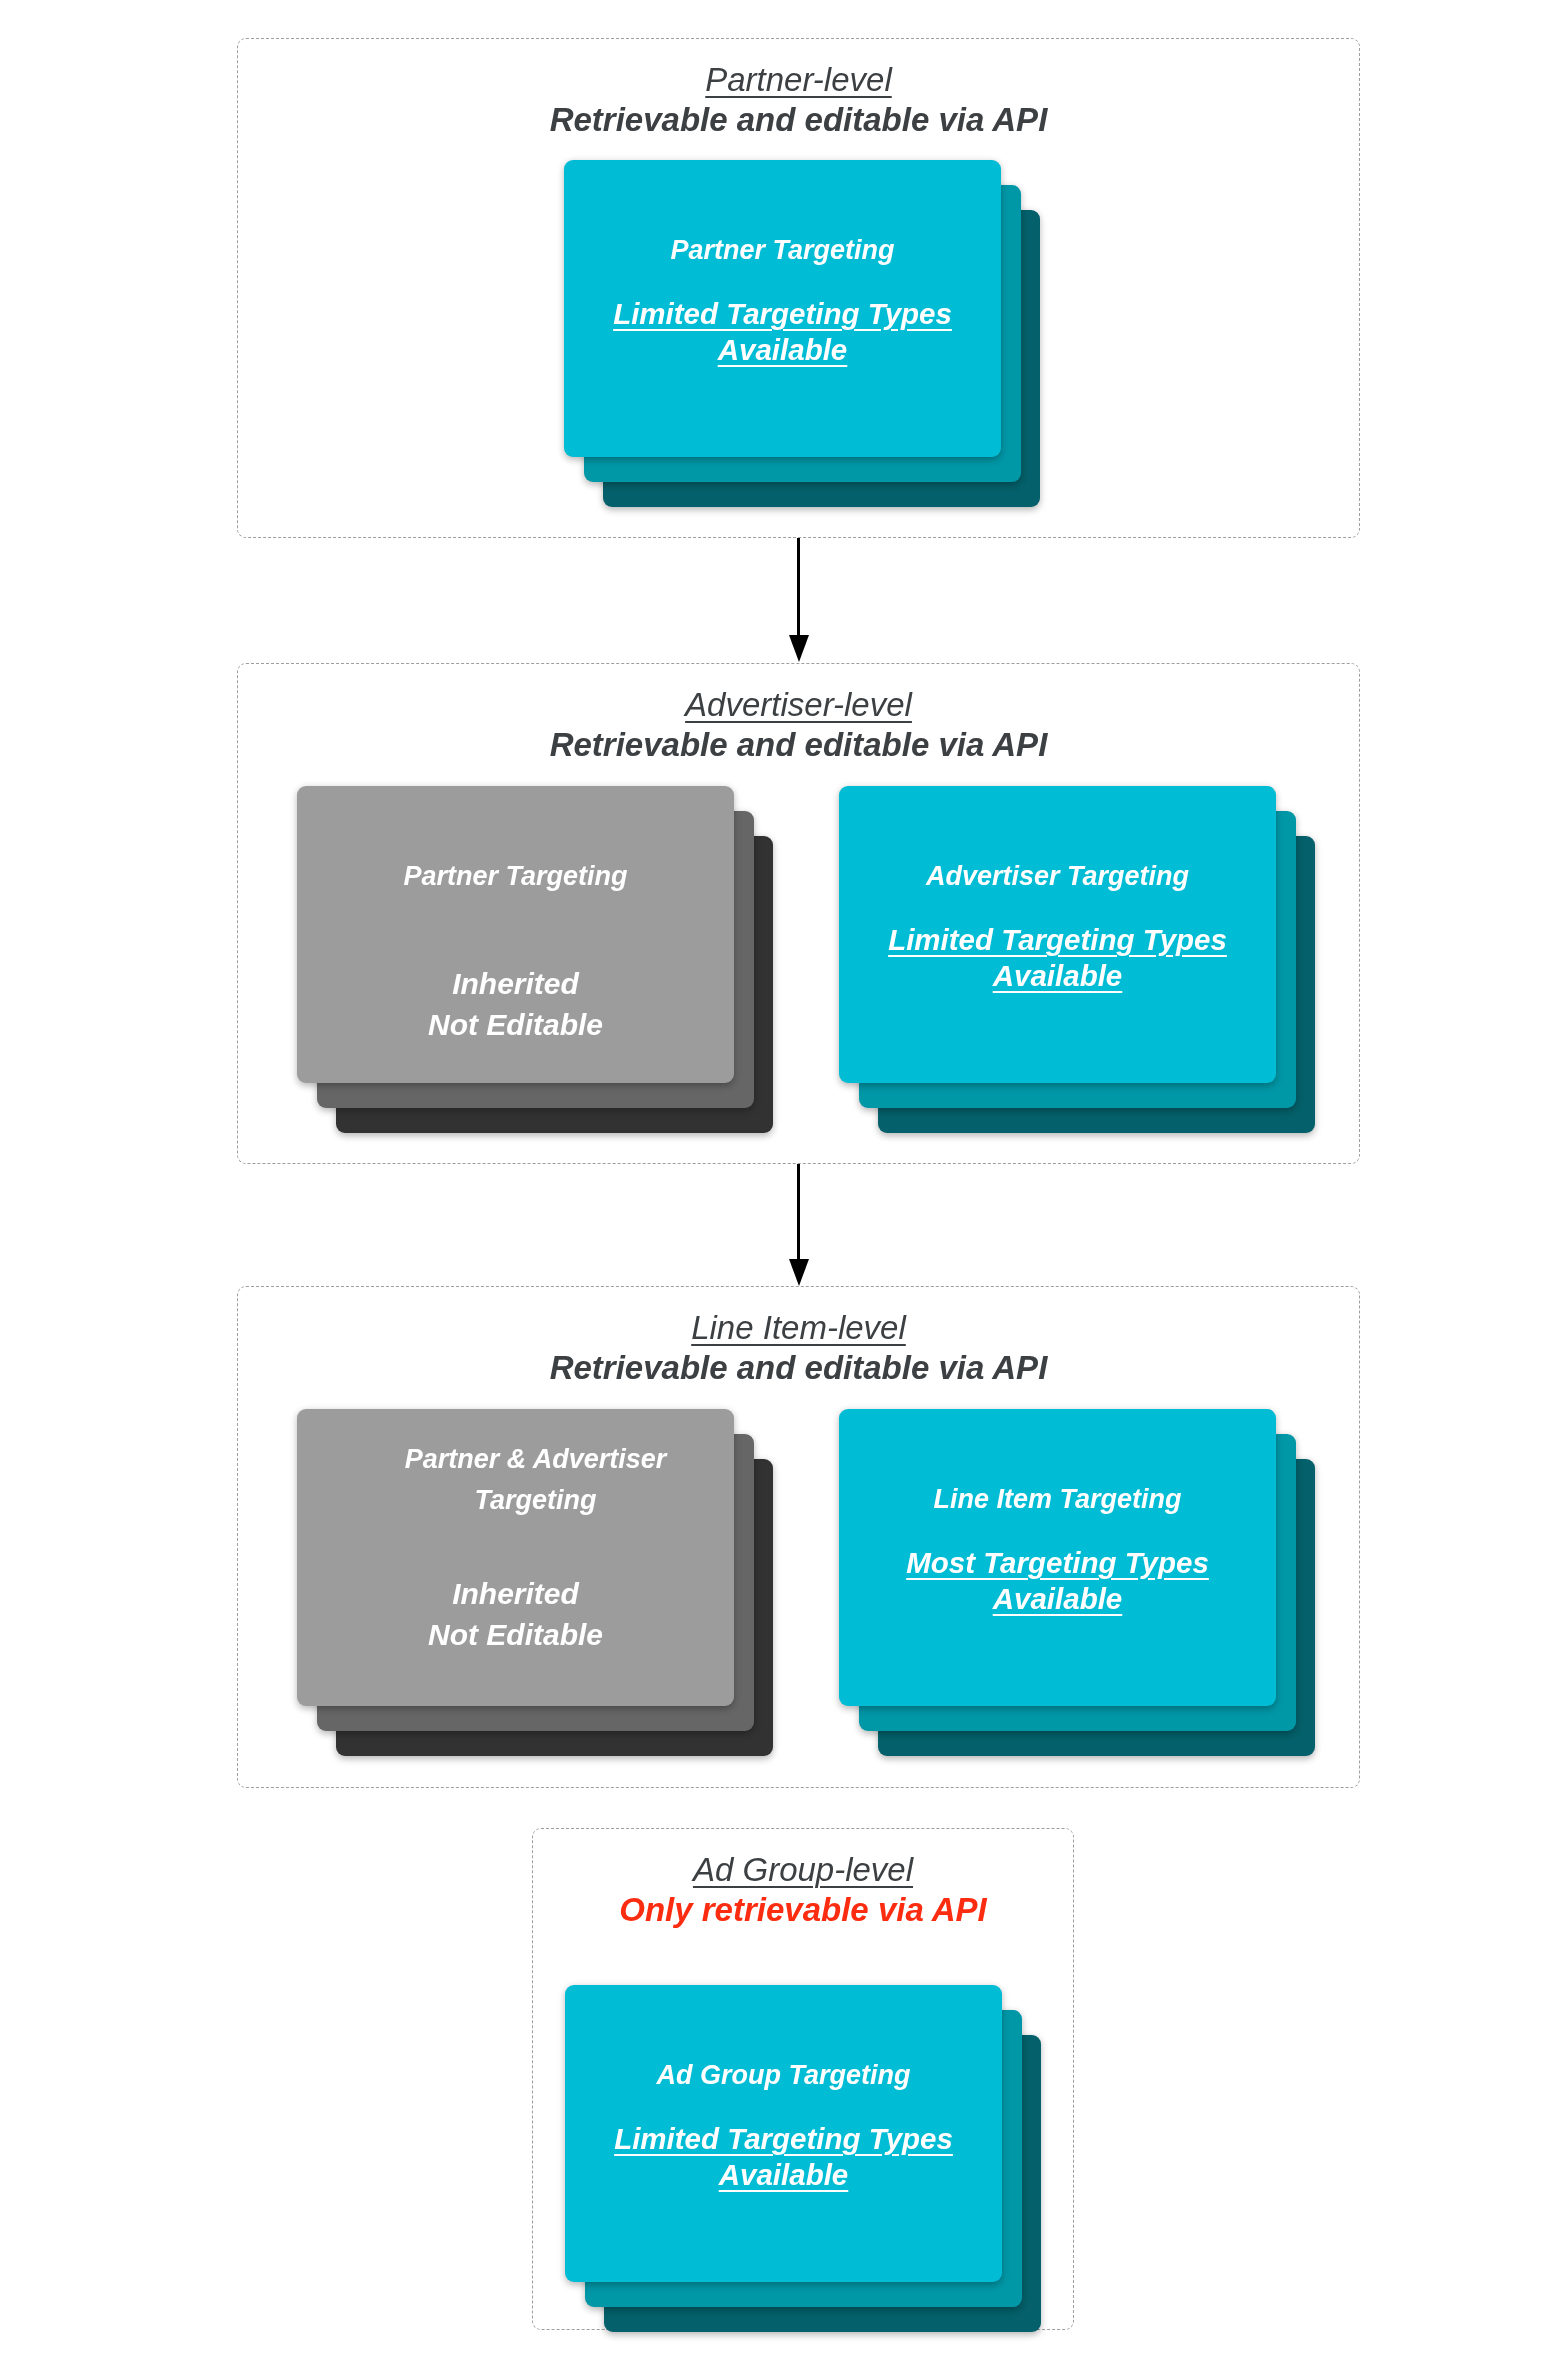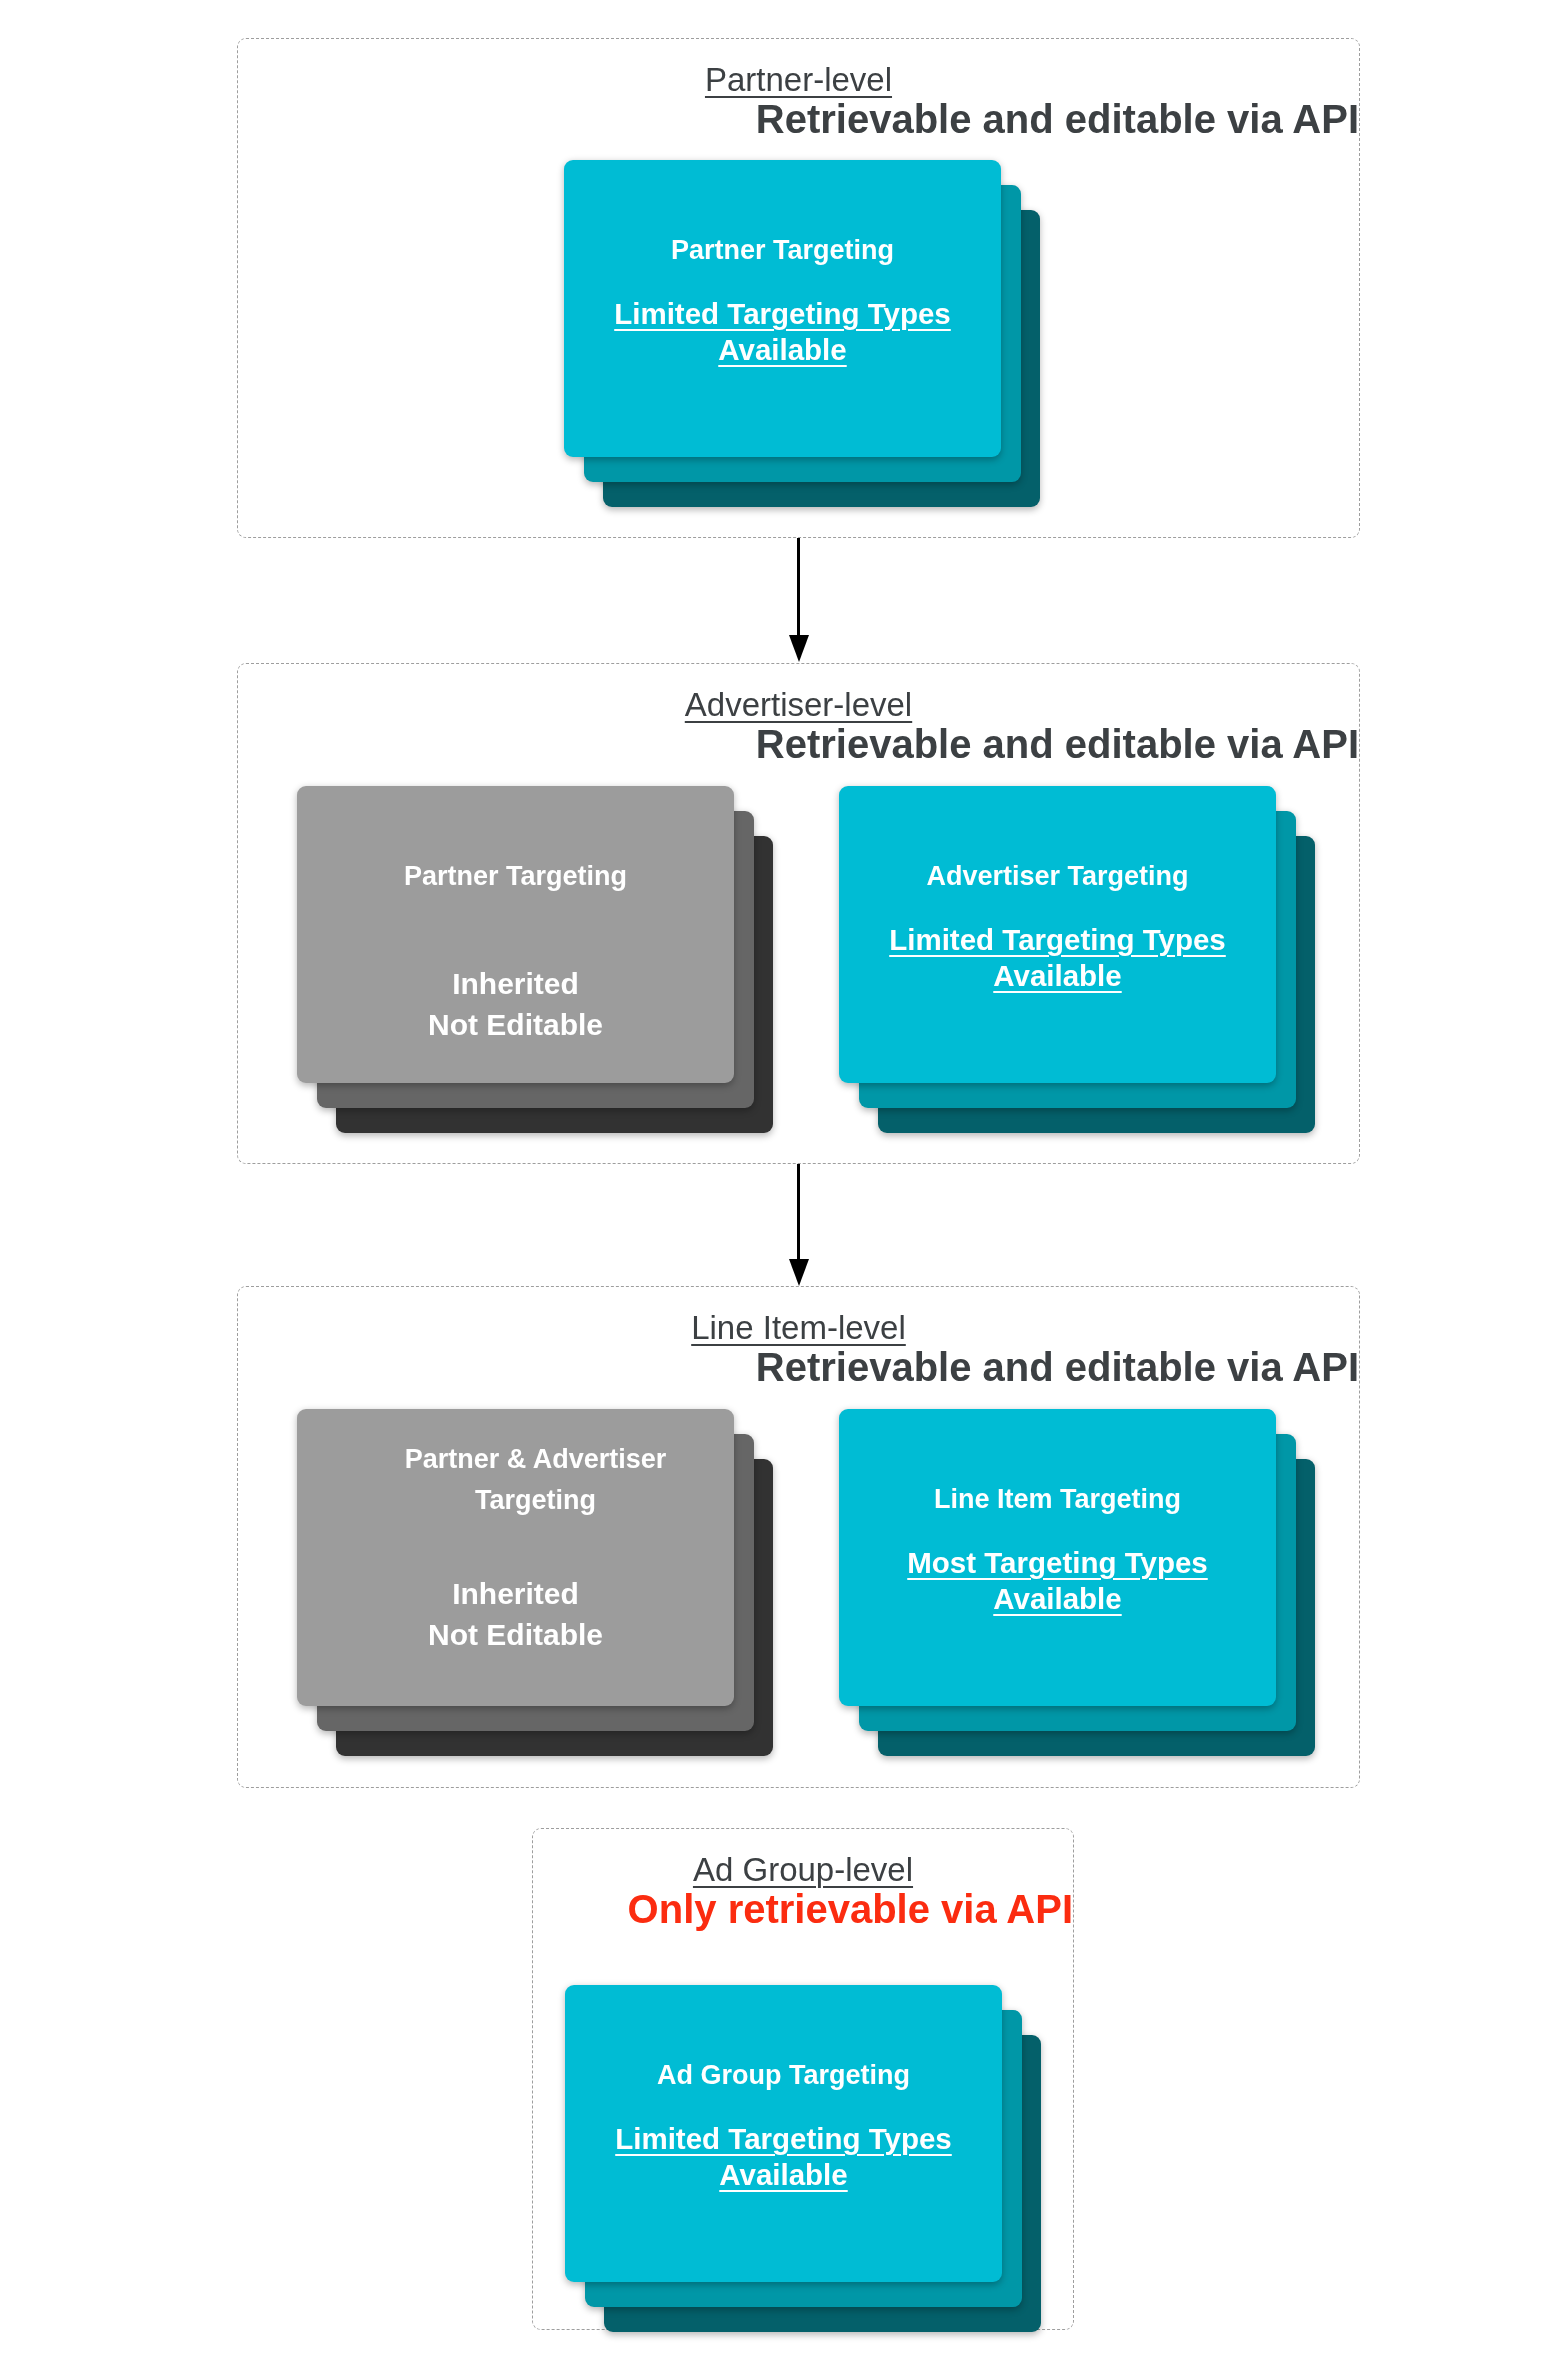--- a/index.html
+++ b/index.html
@@ -3,40 +3,41 @@
 <meta charset="utf-8">
 <style>
   html,body{margin:0;padding:0;background:#ffffff;}
   #canvas{
     position:relative;
     width:1567px;
     height:2366px;
     background:var(--page_bg,#fff);
     font-family:"Liberation Sans",sans-serif;
     overflow:hidden;
+    font-style:italic;
   }
   
   .section{
     position:absolute;
     box-sizing:border-box;
     border:1.8px dashed var(--dashed_border,#9e9e9e);
     border-radius:9px;
     background:transparent;
   }
   .sec1{left:237px;top:38px;width:1123px;height:500px;}
   .sec2{left:237px;top:663px;width:1123px;height:501px;}
   .sec3{left:237px;top:1286px;width:1123px;height:502px;}
   .sec4{left:532px;top:1828px;width:542px;height:502px;}
 
   .sec-header{padding-top:20.5px;text-align:center;color:var(--heading_text,#3c4043);}
   .sec-title{
     font-size:33px;font-weight:400;line-height:39px;
     text-decoration:underline;text-decoration-thickness:1.8px;text-underline-offset:5.4px;
   }
-  .sec-sub{font-size:40px;font-weight:700;line-height:41px;text-align:right;}
+  .sec-sub{font-size:33px;font-weight:700;line-height:41px;}
   .sec-sub.red{color:var(--red_text,#fb2c10);}
 
   
   .card-stack{position:absolute;width:476px;height:347px;}
   .pos-left  {left:59px;top:122px;}
   .pos-right {left:601px;top:122px;}
   .pos-c1    {left:326px;top:121px;}
   .pos-c4    {left:32px;top:112px;margin-top:44px;}
 
   .layer{

